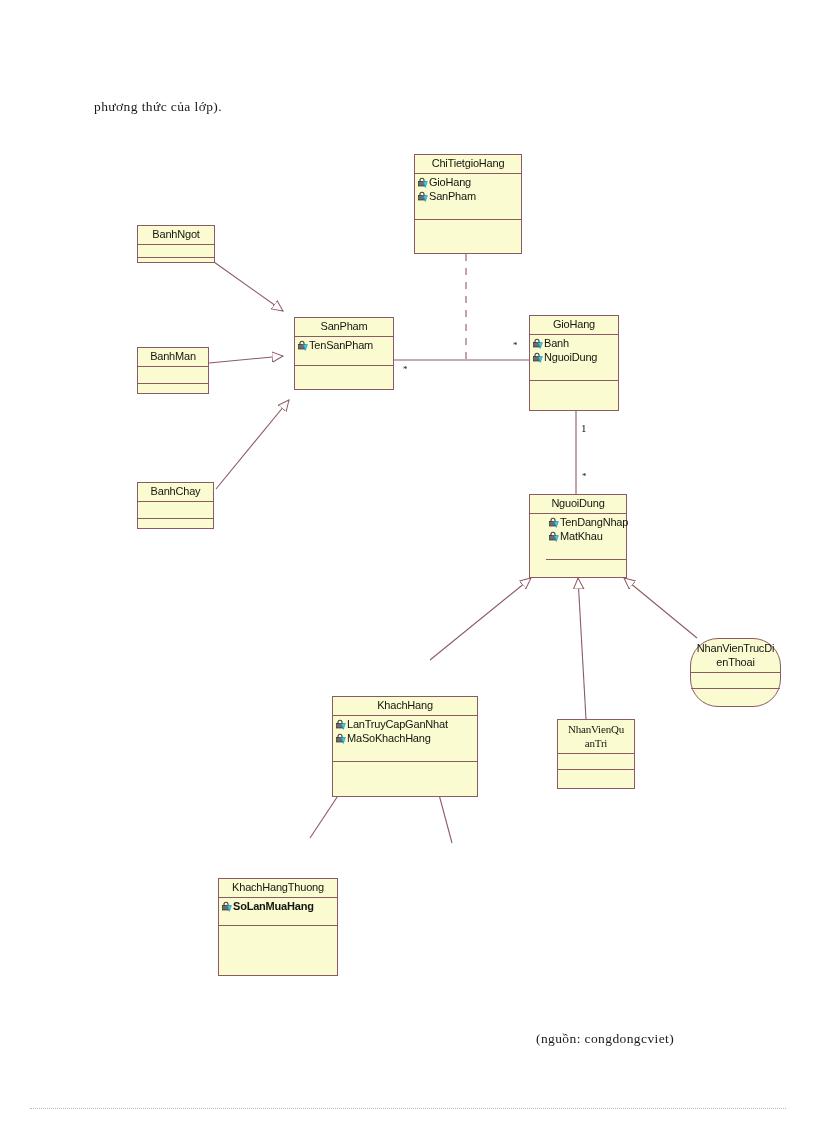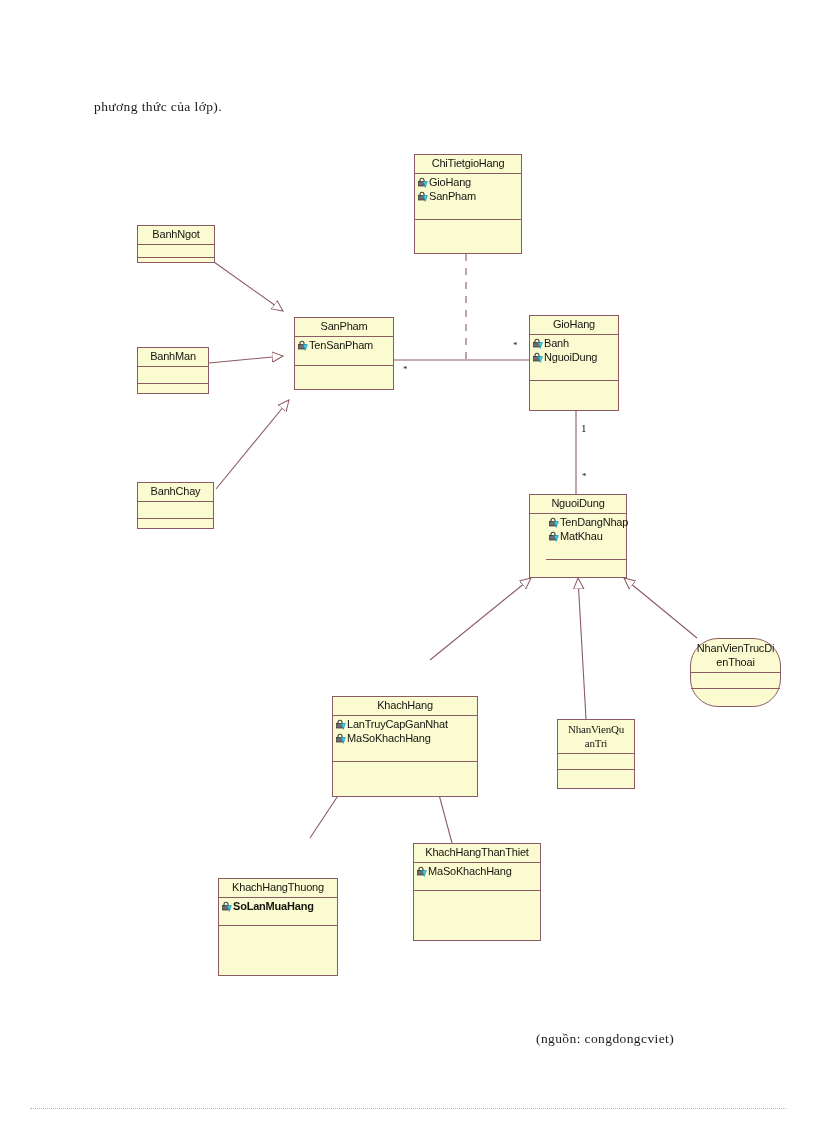--- a/index.html
+++ b/index.html
@@ -332,35 +332,19 @@
               <rect x="1.6" y="4.6" width="6.4" height="4.4" fill="#6d6d6d" stroke="#2b2b2b" stroke-width="0.7"></rect>
               <path d="M6.2 4.5 L10.4 4.5 L8.3 10.4 z" fill="#3fc8e8" stroke="#1b8fad" stroke-width="0.6"></path>
             </svg>
           </span>
           <span>SoLanMuaHang</span>
         </div>
       </div>
       <div class="uml-ops" style="min-height:45px;"></div>
     </div>
 
-    <div class="uml-class" style="left:413px; top:843px; width:128px; height:98px;">
-      <div class="uml-name">KhachHangThanThiet</div>
-      <div class="uml-attrs" style="height:24px;">
-        <div class="uml-attr">
-          <span class="attr-icon">
-            <svg viewBox="0 0 11 11" width="11" height="11">
-              <path d="M3 5 L3 3.2 A2 2 0 0 1 7 3.2 L7 5" fill="none" stroke="#3a3a3a" stroke-width="1.1"></path>
-              <rect x="1.6" y="4.6" width="6.4" height="4.4" fill="#6d6d6d" stroke="#2b2b2b" stroke-width="0.7"></rect>
-              <path d="M6.2 4.5 L10.4 4.5 L8.3 10.4 z" fill="#3fc8e8" stroke="#1b8fad" stroke-width="0.6"></path>
-            </svg>
-          </span>
-          <span>MaSoKhachHang</span>
-        </div>
-      </div>
-      <div class="uml-ops" style="min-height:45px;"></div>
-    </div>
 
   </div>
 
   <div class="doc-text" id="source-text">(nguồn:  congdongcviet)</div>
 
   <div id="page-rule"></div>
 </div>
 
 </body></html>

